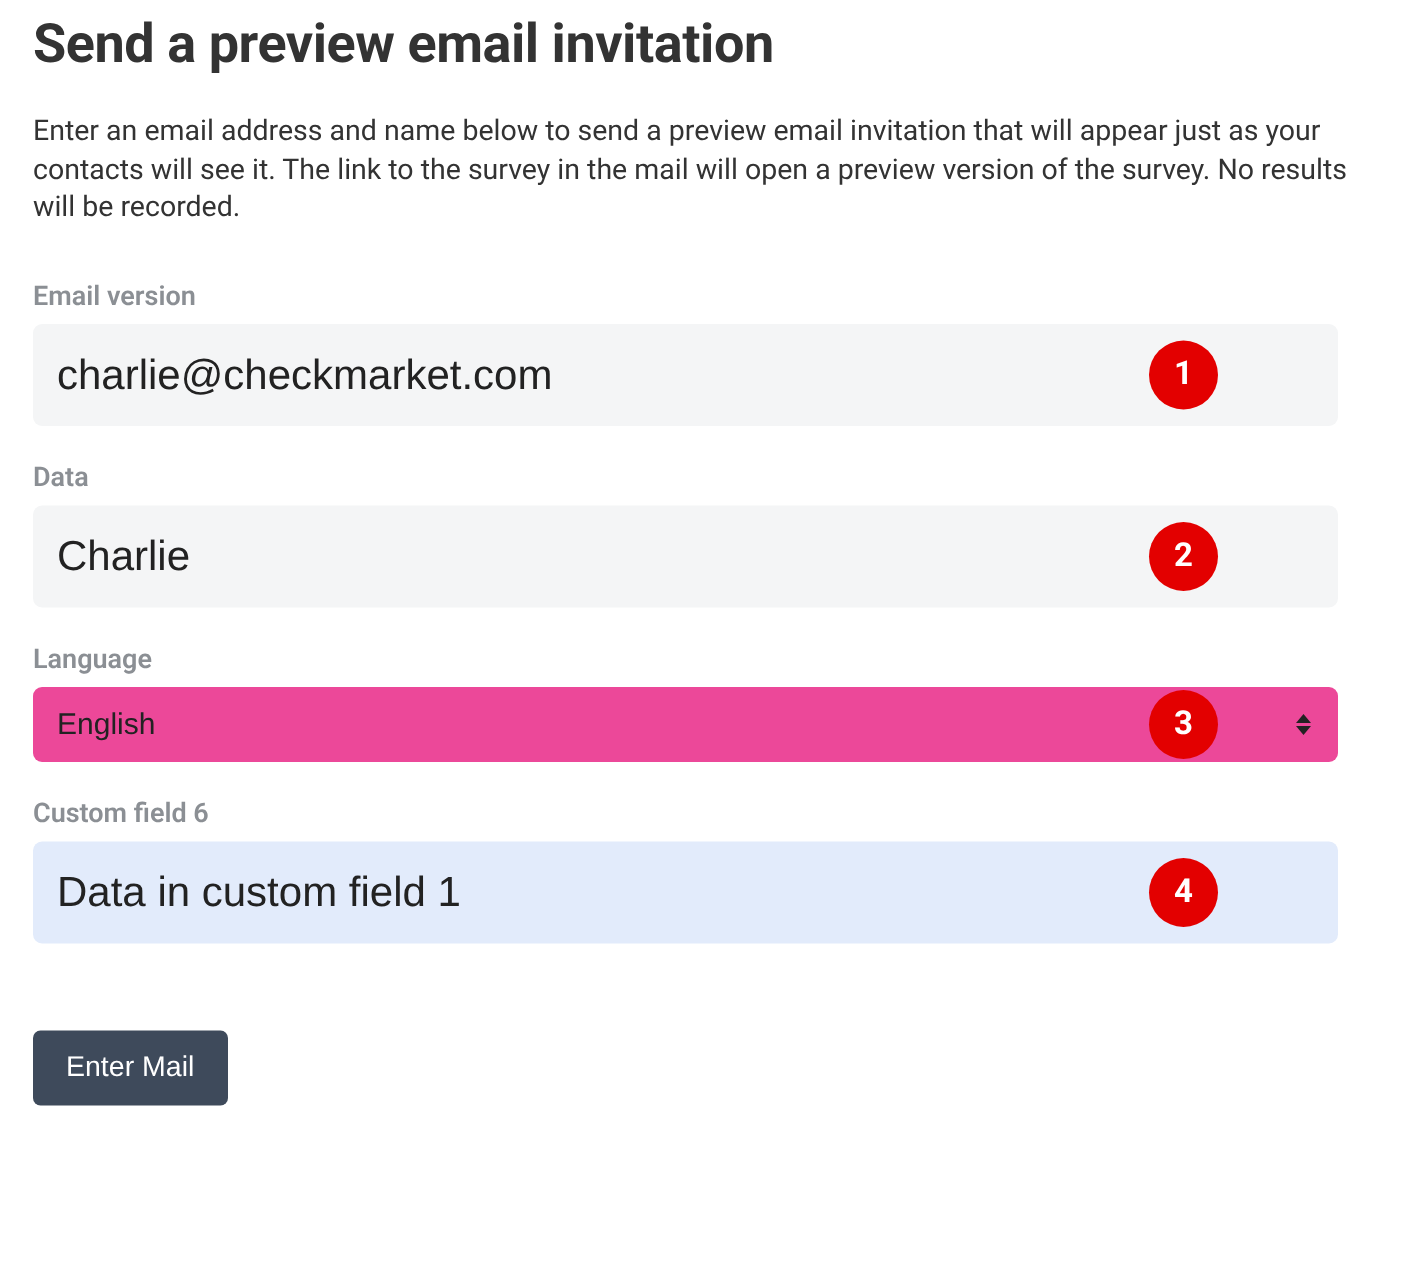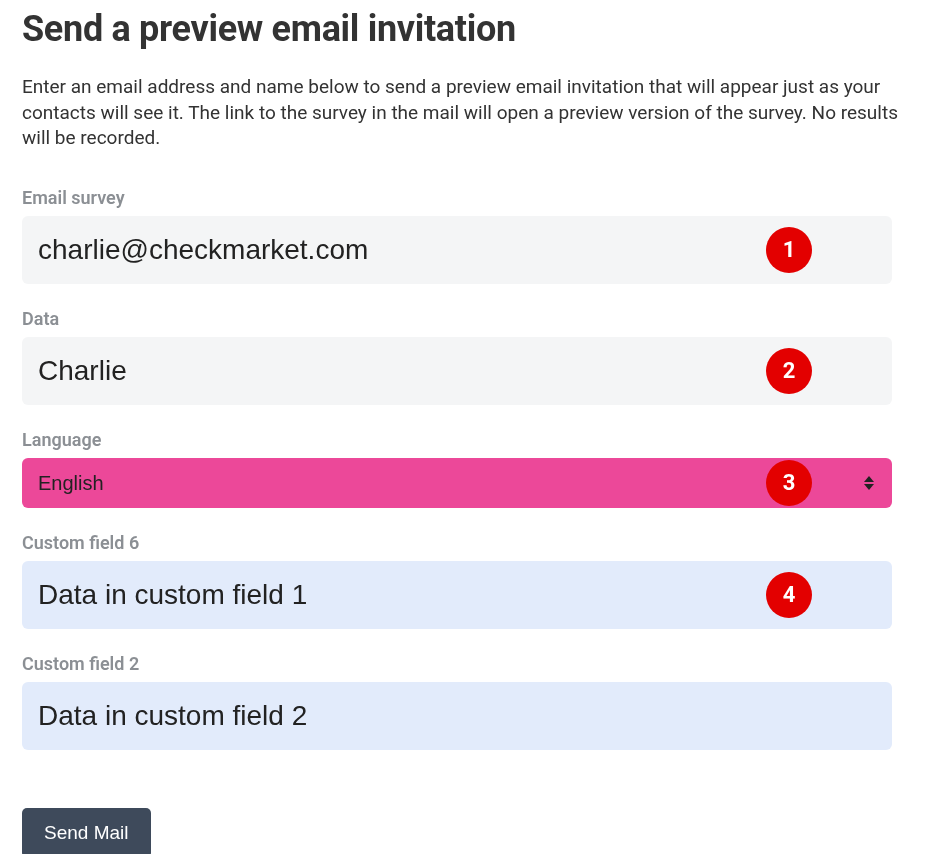--- a/index.html
+++ b/index.html
@@ -136,21 +136,21 @@
   }
 </style>
 </head>
 <body>
 
 <div class="page">
   <h1 class="title">Send a preview email invitation</h1>
   <p class="intro">Enter an email address and name below to send a preview email invitation that will appear just as your contacts will see it. The link to the survey in the mail will open a preview version of the survey. No results will be recorded.</p>
 
   <div class="field-group">
-    <span class="field-label">Email survey</span>
+    <span class="field-label">Email version</span>
     <div class="input-wrap">
       <input type="text" class="text-input" value="charlie@checkmarket.com" style="">
       <div class="marker">1</div>
     </div>
   </div>
 
   <div class="field-group">
     <span class="field-label">Data</span>
     <div class="input-wrap">
       <input type="text" class="text-input" value="Charlie" style="">
@@ -173,23 +173,17 @@
   </div>
 
   <div class="field-group">
     <span class="field-label">Custom field 6</span>
     <div class="input-wrap">
       <input type="text" class="text-input blue" value="Data in custom field 1" style="">
       <div class="marker">4</div>
     </div>
   </div>
 
-  <div class="field-group">
-    <span class="field-label">Custom field 2</span>
-    <div class="input-wrap">
-      <input type="text" class="text-input blue" value="Data in custom field 2" style="">
-    </div>
-  </div>
 
   <div class="actions">
-    <button class="btn-primary">Send Mail</button>
+    <button class="btn-primary">Enter Mail</button>
   </div>
 </div>
 
 </body></html>

